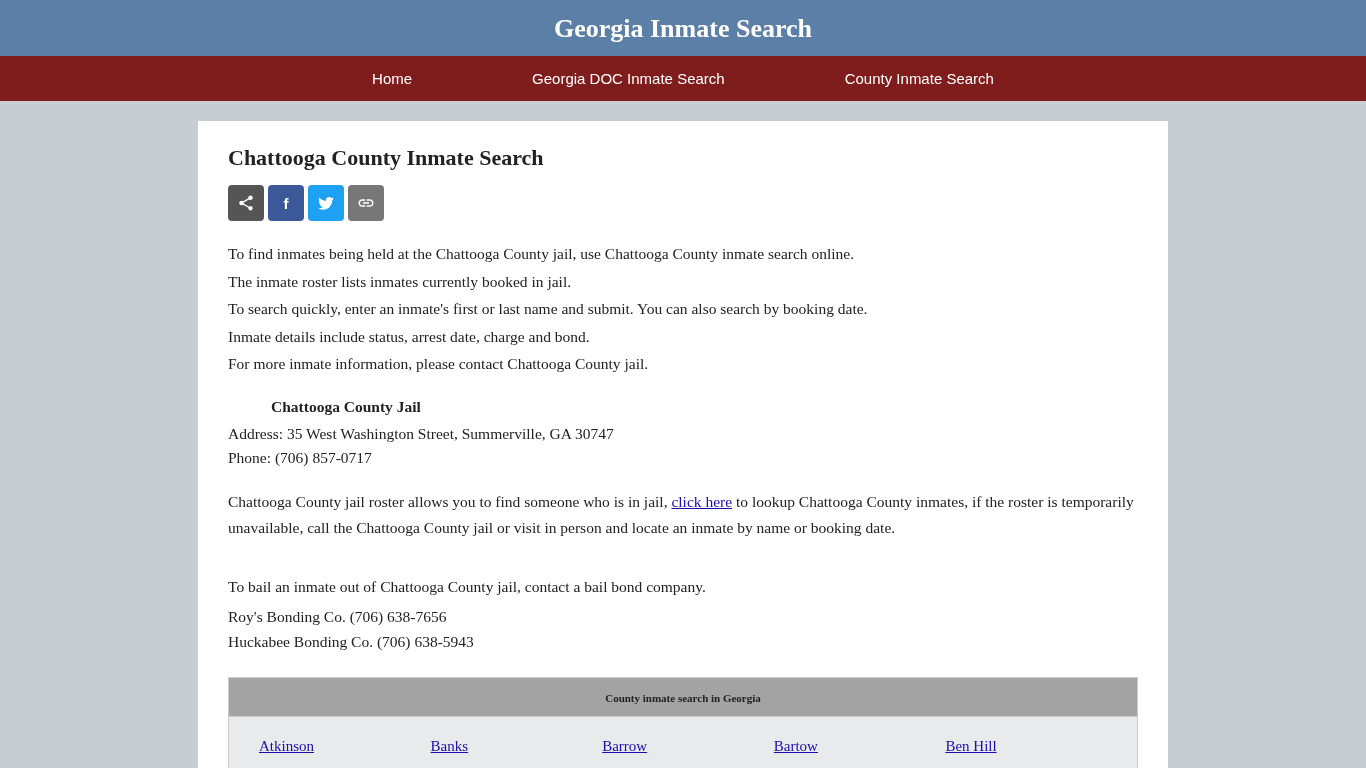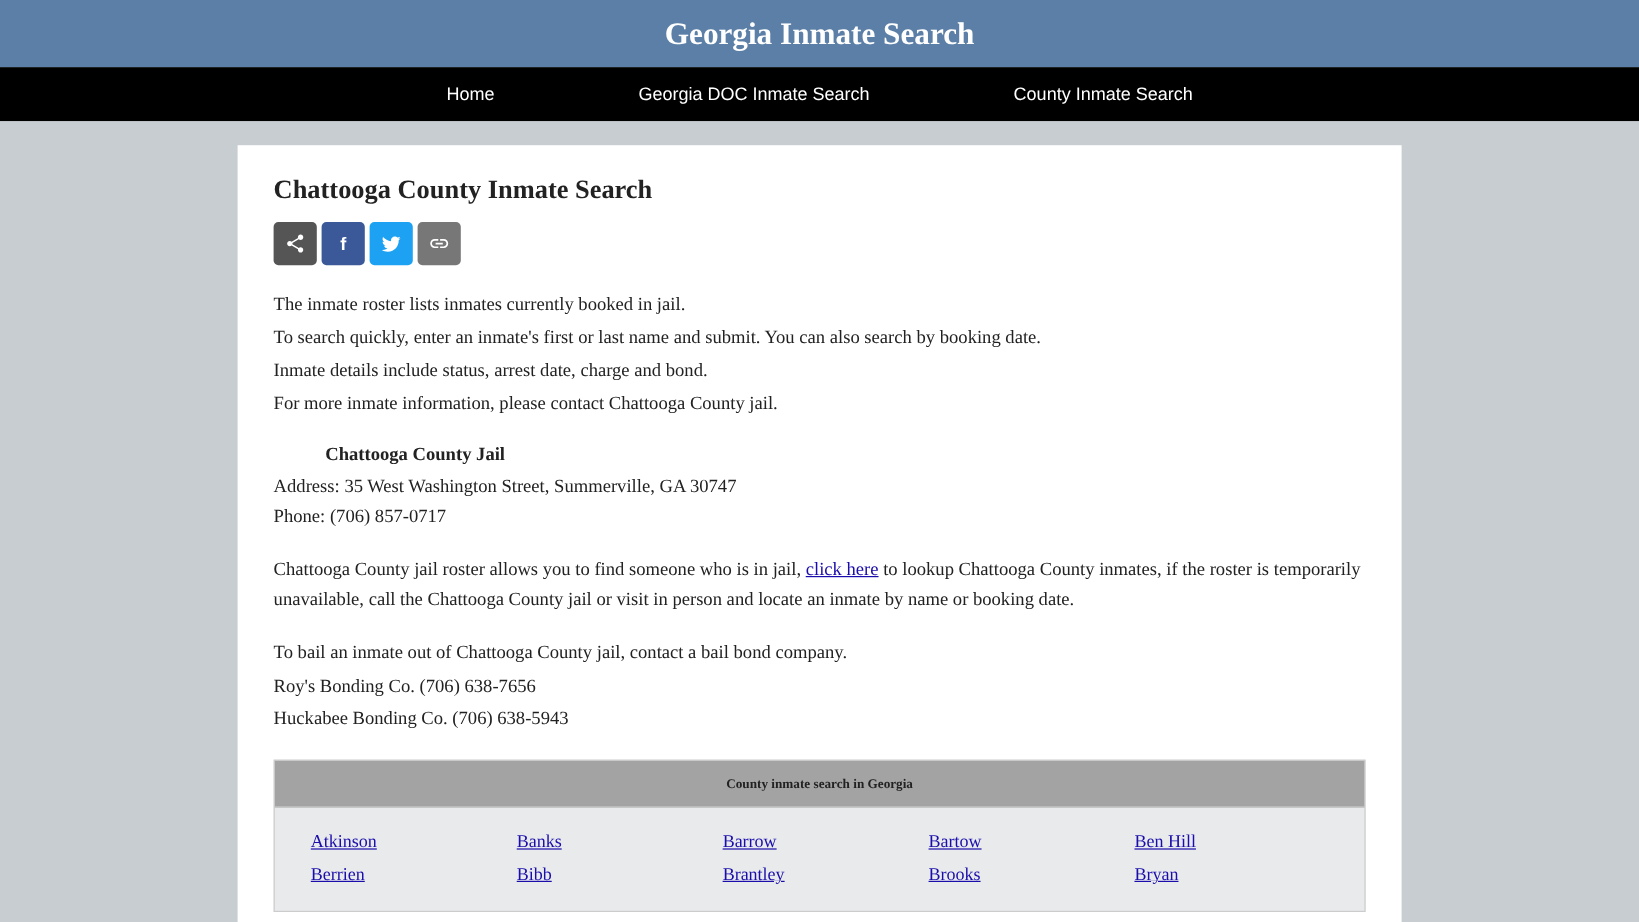--- a/index.html
+++ b/index.html
@@ -20,21 +20,21 @@
       padding: 14px 16px 12px;
     }
     .site-title {
       color: #fff;
       font-size: 26px;
       font-weight: bold;
       font-family: Georgia, serif;
     }
     
     .site-nav {
-      background-color: #000000;
+      background-color: #7f1d1d;
       display: flex;
       justify-content: center;
       gap: 0;
     }
     .nav-item {
       color: #fff;
       font-size: 15px;
       padding: 14px 60px;
       cursor: pointer;
       text-decoration: none;
@@ -106,21 +106,21 @@
     }
     .jail-info p {
       font-family: Georgia, serif;
       font-size: 15.5px;
       line-height: 1.6;
     }
     .roster-text {
       font-family: Georgia, serif;
       font-size: 15.5px;
       line-height: 1.65;
-      margin-bottom: 18px;
+      margin-bottom: 34px;
     }
     .roster-text a {
       color: #1a0dab;
       text-decoration: underline;
     }
     .bail-text {
       font-family: Georgia, serif;
       font-size: 15.5px;
       line-height: 1.65;
       margin-bottom: 4px;
@@ -198,20 +198,21 @@
             </svg>
         </button>
         <button class="social-btn link" title="Copy Link">
           <svg width="18" height="18" viewBox="0 0 24 24" fill="white">
               <path d="M3.9 12c0-1.71 1.39-3.1 3.1-3.1h4V7H7c-2.76 0-5 2.24-5 5s2.24 5 5 5h4v-1.9H7c-1.71 0-3.1-1.39-3.1-3.1zM8 13h8v-2H8v2zm9-6h-4v1.9h4c1.71 0 3.1 1.39 3.1 3.1s-1.39 3.1-3.1 3.1h-4V17h4c2.76 0 5-2.24 5-5s-2.24-5-5-5z"></path>
             </svg>
         </button>
       </div>
 
       <div class="description" id="desc-paragraphs">
+      <p>To find inmates being held at the Chattooga County jail, use Chattooga County inmate search online.</p>
           <p>The inmate roster lists inmates currently booked in jail.</p>
           <p>To search quickly, enter an inmate's first or last name and submit. You can also search by booking date.</p>
           <p>Inmate details include status, arrest date, charge and bond.</p>
           <p>For more inmate information, please contact Chattooga County jail.</p>
         </div>
 
       <div class="jail-info">
         <p class="jail-name">Chattooga County Jail</p>
         <p>Address: 35 West Washington Street, Summerville, GA 30747</p>
         <p>Phone: (706) 857-0717</p>

